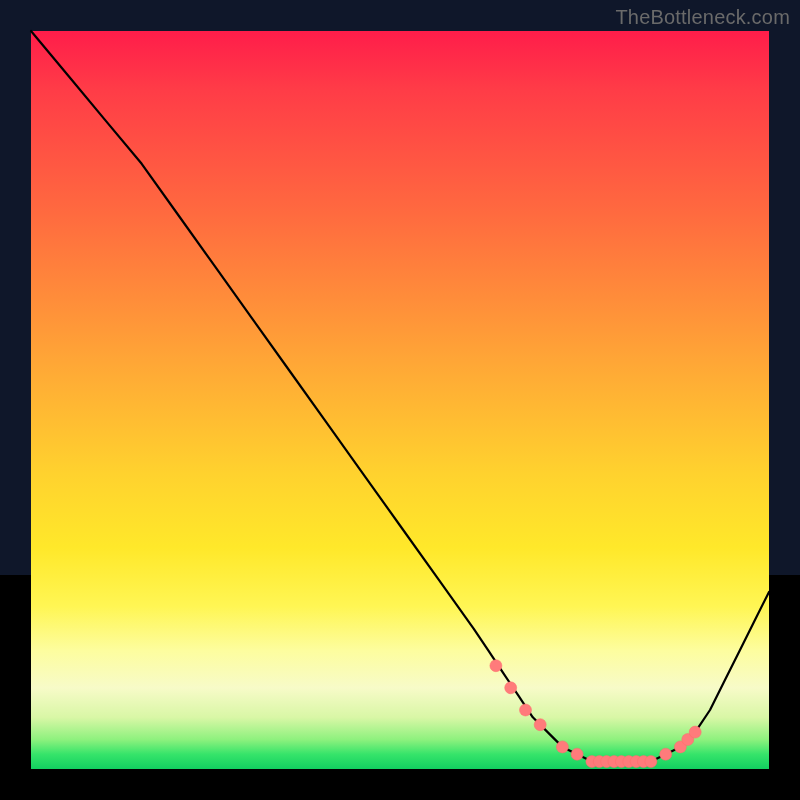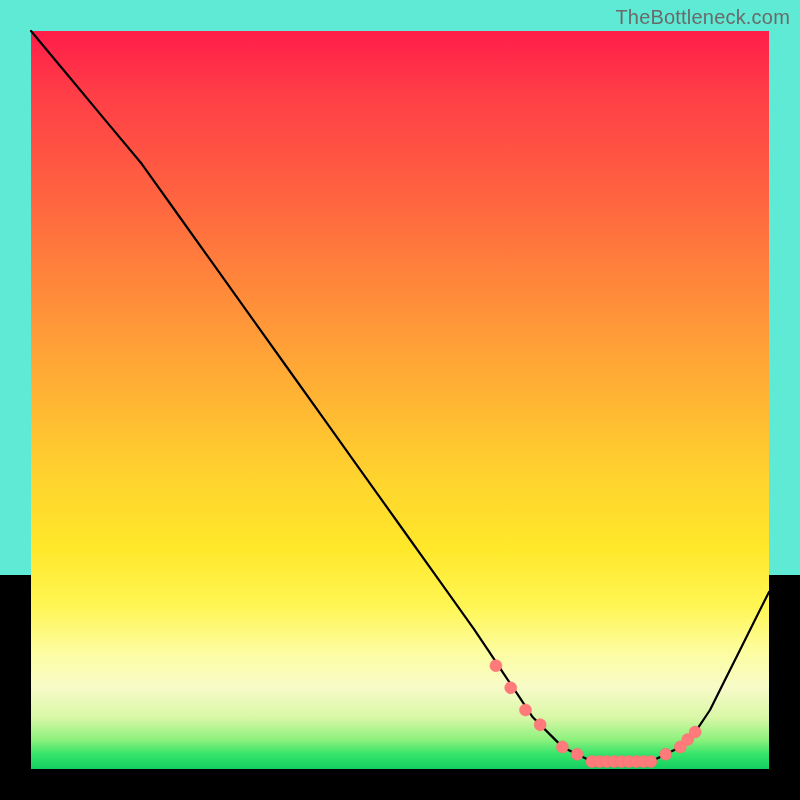--- a/index.html
+++ b/index.html
@@ -8,21 +8,21 @@
     width: 800px;
     height: 800px;
     background: #000;
     overflow: hidden;
     font-family: Arial, Helvetica, sans-serif;
   }
   .frame {
     position: relative;
     width: 800px;
     height: 575px;
-    background: #5eead4;
+    background: #0f172a;
   }
   .plot-area {
     position: absolute;
     left: 31px;
     top: 31px;
     width: 738px;
     height: 738px;
     
     background: linear-gradient(
       to bottom,

